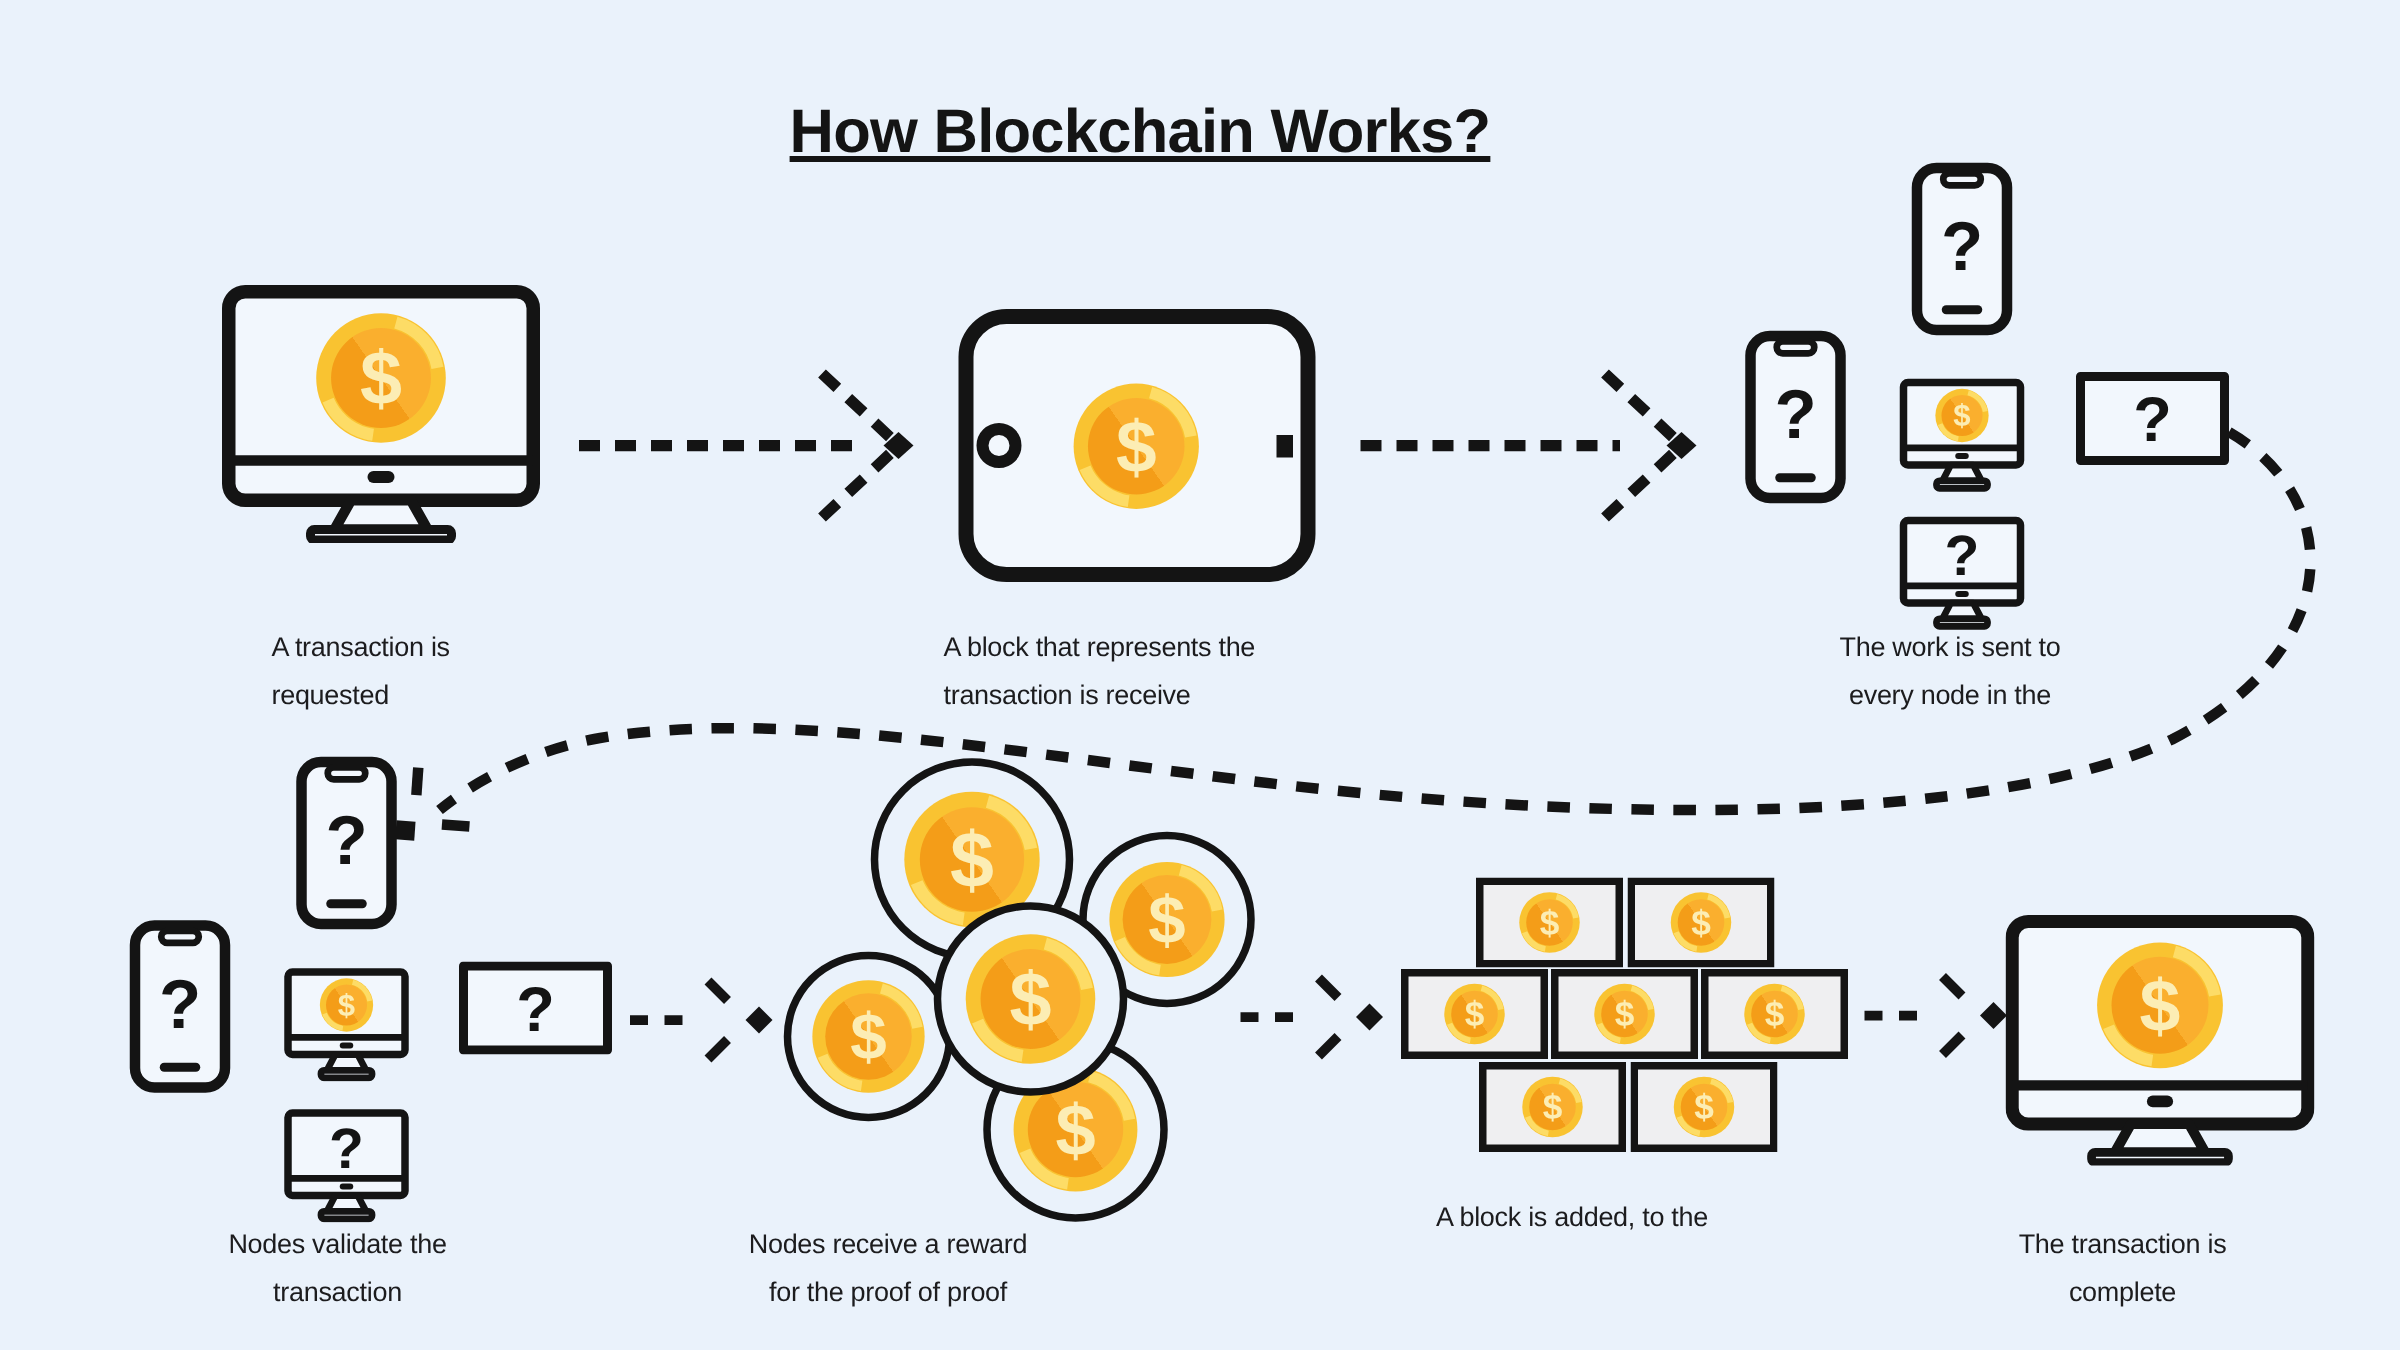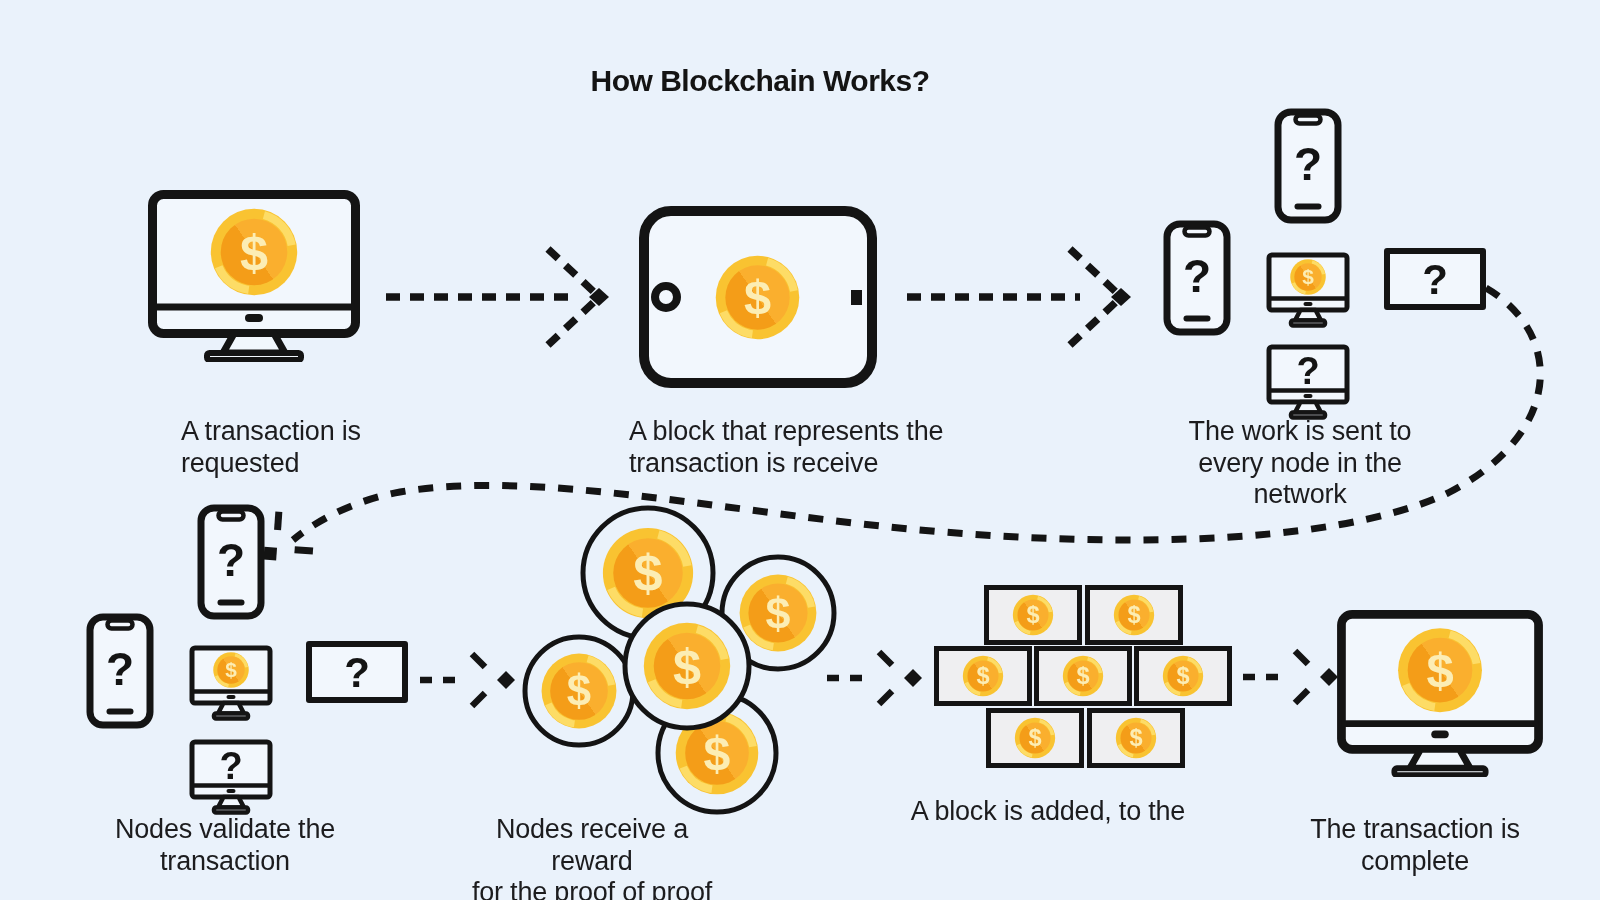--- a/index.html
+++ b/index.html
@@ -4,24 +4,24 @@
 <style>
   html,body { margin:0; padding:0; }
   body {
     width:1600px; height:900px; position:relative; overflow:hidden;
     background: var(--bg, #eaf2fb);
     font-family: "Liberation Sans", sans-serif;
   }
   .canvas { position:absolute; left:0; top:0; }
   .title {
     position:absolute; left:0; top:64px; width:1520px; text-align:center;
-    font-size:30px; font-weight:700; letter-spacing:-0.5px; color: var(--ink,#141414);
+    font-size:41px; font-weight:700; letter-spacing:-0.5px; color: var(--ink,#141414); text-decoration: underline;
   }
   .cap {
-    position:absolute; font-size:27px; line-height:31.5px; font-weight:500;
+    position:absolute; font-size:18px; line-height:31.5px; font-weight:500;
     letter-spacing:-0.2px; color: var(--text,#1c1c1e); white-space:nowrap;
   }
   .cap.center { text-align:center; white-space:normal; }
   
   .o   { fill: var(--screen,#f2f7fd); stroke: var(--ink,#141414); stroke-linejoin:round; }
   .bgc { fill: var(--bg,#eaf2fb);    stroke: var(--ink,#141414); }
   .n   { fill: none;                 stroke: var(--ink,#141414); stroke-linejoin:round; }
   .f   { fill: var(--ink,#141414); stroke:none; }
   .rc  { stroke-linecap: round; }
   .da  { stroke-dasharray: 14 10; }
@@ -200,21 +200,20 @@
 </div>
 
 <div class="cap" style="left:629px; top:416px;">
   <div>A block that represents the</div>
   <div>transaction is receive</div>
 </div>
 
 <div class="cap center" style="left:1160px; top:416px; width:280px;">
   <div>The work is sent to</div>
   <div>every node in the</div>
-  <div>network</div>
 </div>
 
 <div class="cap center" style="left:85px; top:814px; width:280px;">
   <div>Nodes validate the</div>
   <div>transaction</div>
 </div>
 
 <div class="cap center" style="left:452px; top:814px; width:280px;">
   <div>Nodes receive a reward</div>
   <div>for the proof of proof</div>

